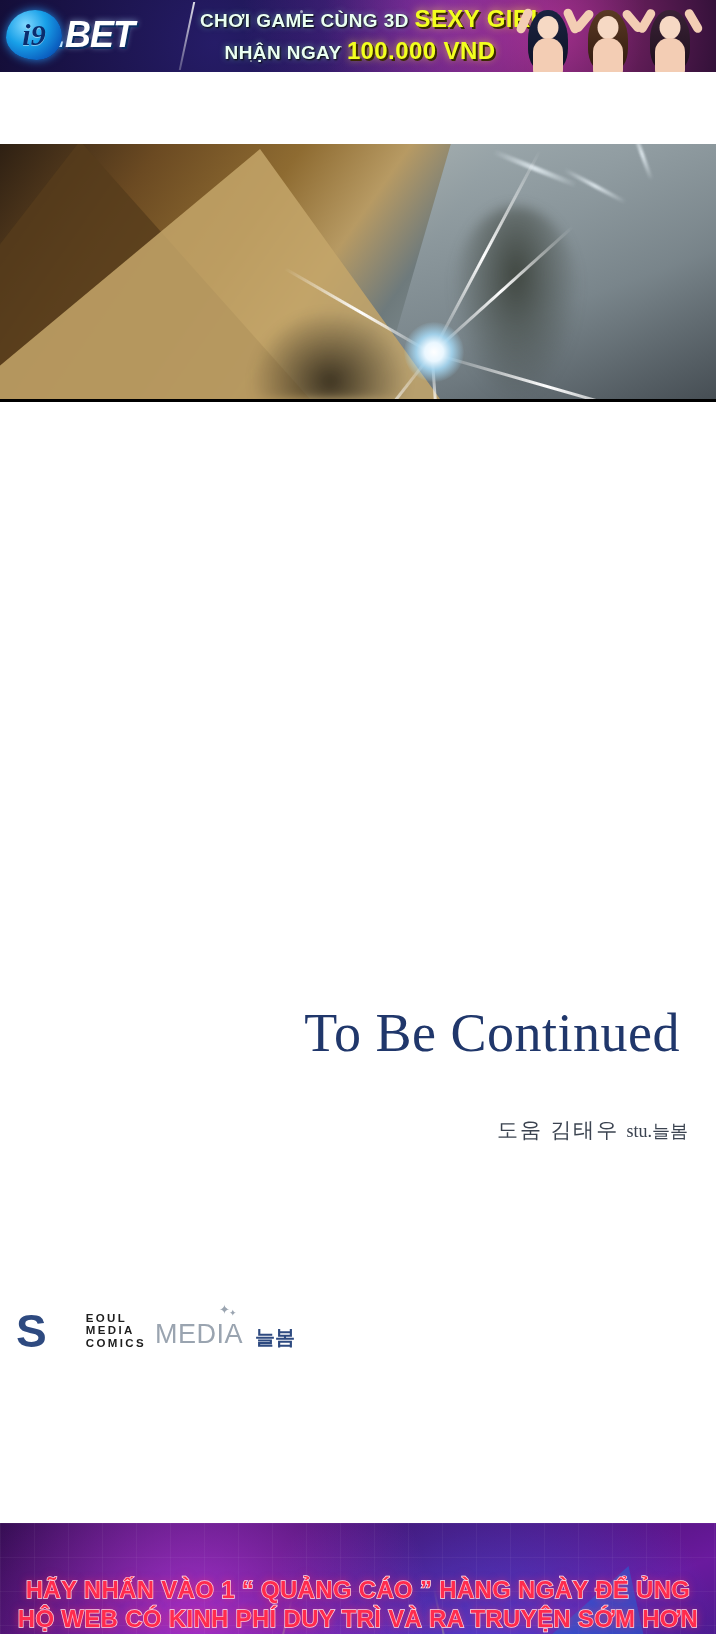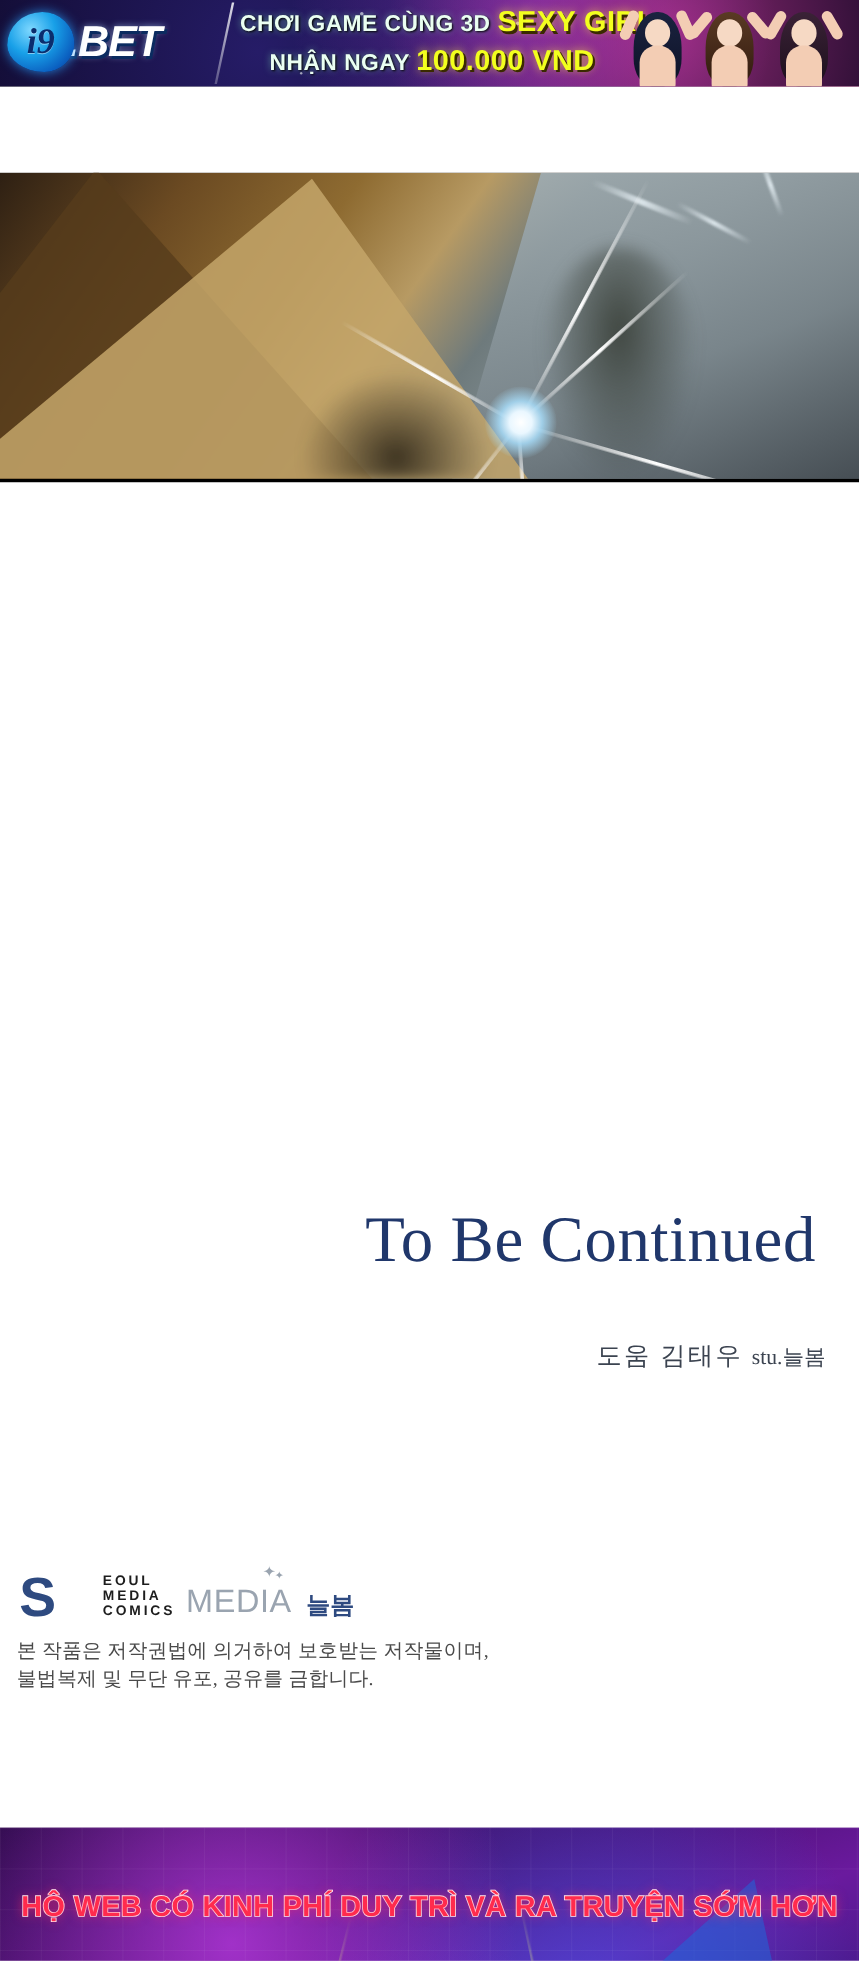--- a/index.html
+++ b/index.html
@@ -297,32 +297,29 @@
         <div>MEDIA</div>
         <div>COMICS</div>
       </span>
       <span class="studio-word">MEDIA</span>
       <span class="star-a">✦</span>
       <span class="star-b">✦</span>
       <span class="neulbom">늘봄</span>
     </div>
   </div>
 
-  <div class="copy">
-    <div>본 작품은 저작권법에 의거하여 보호받는 저작물이며,</div>
-    <div>불법복제 및 무단 유포, 공유를 금합니다.</div>
-  </div>
 
   <div class="promo">
     <div class="promo-grid"></div>
 
     <span class="poly" style="left:540px;top:40px;width:0;height:0;border-left:70px solid transparent;border-right:70px solid transparent;border-bottom:120px solid #1f66d8;transform:rotate(18deg);"></span>
     <span class="poly" style="left:600px;top:130px;width:0;height:0;border-left:60px solid transparent;border-right:60px solid transparent;border-bottom:110px solid #1440a8;transform:rotate(-24deg);"></span>
 
     <span class="laser" style="left:250px;top:70px;height:340px;transform:rotate(14deg);"></span>
     <span class="laser" style="left:470px;top:60px;height:360px;transform:rotate(-12deg);"></span>
 
     <div class="promo-top-text">
+      <div>HÃY NHẤN VÀO 1 “ QUẢNG CÁO ” HÀNG NGÀY ĐỂ ỦNG</div>
       <div>HỘ WEB CÓ KINH PHÍ DUY TRÌ VÀ RA TRUYỆN SỚM HƠN</div>
     </div>
 
   </div>
 </div>
 
 </body></html>

